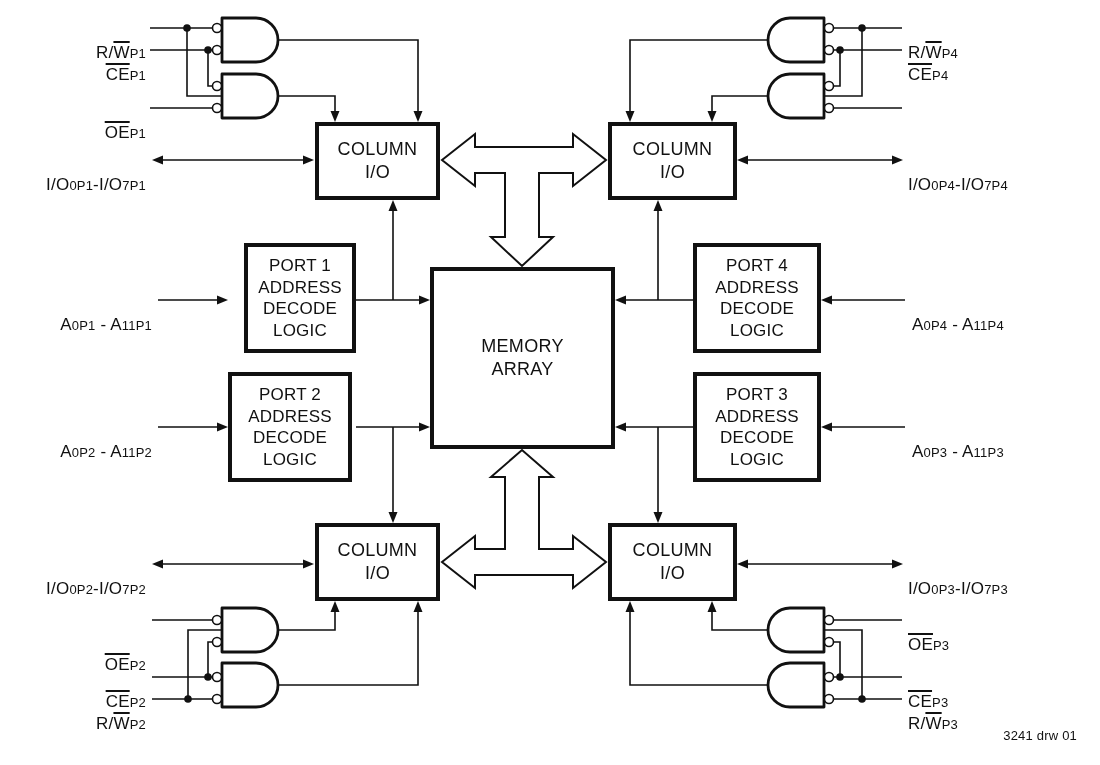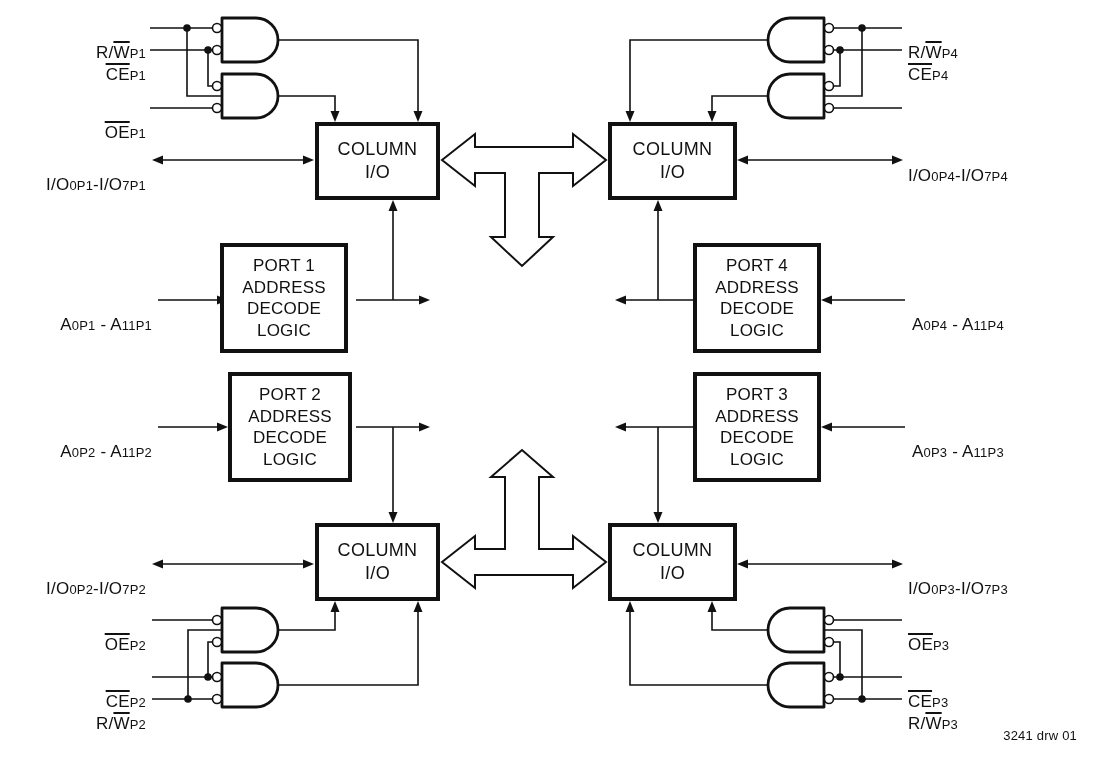--- a/index.html
+++ b/index.html
@@ -137,22 +137,26 @@
   </div>
   <div class="box" style="left:315px;top:523px;width:125px;height:78px">
     <div class="bl">COLUMN</div>
     <div class="bl">I/O</div>
   </div>
   <div class="box" style="left:608px;top:523px;width:129px;height:78px">
     <div class="bl">COLUMN</div>
     <div class="bl">I/O</div>
   </div>
 
-
-  <div class="box port" style="left:220px;top:243px;width:128px;height:110px">
+  <div class="box" style="left:430px;top:267px;width:185px;height:182px">
+    <div class="bl">MEMORY</div>
+    <div class="bl">ARRAY</div>
+  </div>
+
+  <div class="box port" style="left:244px;top:243px;width:112px;height:110px">
     <div class="bl">PORT 1</div>
     <div class="bl">ADDRESS</div>
     <div class="bl">DECODE</div>
     <div class="bl">LOGIC</div>
   </div>
   <div class="box port" style="left:228px;top:372px;width:124px;height:110px">
     <div class="bl">PORT 2</div>
     <div class="bl">ADDRESS</div>
     <div class="bl">DECODE</div>
     <div class="bl">LOGIC</div>
@@ -170,28 +174,28 @@
     <div class="bl">LOGIC</div>
   </div>
 
   <div class="sig" style="top:28px;right:954px"><span>R/</span><span class="ov">W</span><span class="sub">P1</span></div>
   <div class="sig" style="top:50px;right:954px"><span></span><span class="ov">CE</span><span class="sub">P1</span></div>
   <div class="sig" style="top:108px;right:954px"><span></span><span class="ov">OE</span><span class="sub">P1</span></div>
   <div class="sig" style="top:160px;right:954px"><span>I/O</span><span class="sub">0P1</span><span>-</span><span>I/O</span><span class="sub">7P1</span></div>
   <div class="sig" style="top:300px;right:948px"><span>A</span><span class="sub">0P1</span><span> - </span><span>A</span><span class="sub">11P1</span></div>
   <div class="sig" style="top:427px;right:948px"><span>A</span><span class="sub">0P2</span><span> - </span><span>A</span><span class="sub">11P2</span></div>
   <div class="sig" style="top:564px;right:954px"><span>I/O</span><span class="sub">0P2</span><span>-</span><span>I/O</span><span class="sub">7P2</span></div>
-  <div class="sig" style="top:620px;right:954px"><span></span><span class="ov">OE</span><span class="sub">P2</span></div>
+  <div class="sig" style="top:640px;right:954px"><span></span><span class="ov">OE</span><span class="sub">P2</span></div>
   <div class="sig" style="top:677px;right:954px"><span></span><span class="ov">CE</span><span class="sub">P2</span></div>
   <div class="sig" style="top:699px;right:954px"><span>R/</span><span class="ov">W</span><span class="sub">P2</span></div>
 
   <div class="sig" style="top:28px;left:908px"><span>R/</span><span class="ov">W</span><span class="sub">P4</span></div>
   <div class="sig" style="top:50px;left:908px"><span></span><span class="ov">CE</span><span class="sub">P4</span></div>
   <div class="sig" style="top:108px;left:908px"><span></span><span class="ov"></span><span class="sub"></span></div>
-  <div class="sig" style="top:151px;left:908px"><span>I/O</span><span class="sub">0P4</span><span>-</span><span>I/O</span><span class="sub">7P4</span></div>
+  <div class="sig" style="top:160px;left:908px"><span>I/O</span><span class="sub">0P4</span><span>-</span><span>I/O</span><span class="sub">7P4</span></div>
   <div class="sig" style="top:300px;left:912px"><span>A</span><span class="sub">0P4</span><span> - </span><span>A</span><span class="sub">11P4</span></div>
   <div class="sig" style="top:427px;left:912px"><span>A</span><span class="sub">0P3</span><span> - </span><span>A</span><span class="sub">11P3</span></div>
   <div class="sig" style="top:564px;left:908px"><span>I/O</span><span class="sub">0P3</span><span>-</span><span>I/O</span><span class="sub">7P3</span></div>
   <div class="sig" style="top:620px;left:908px"><span></span><span class="ov">OE</span><span class="sub">P3</span></div>
   <div class="sig" style="top:677px;left:908px"><span></span><span class="ov">CE</span><span class="sub">P3</span></div>
   <div class="sig" style="top:699px;left:908px"><span>R/</span><span class="ov">W</span><span class="sub">P3</span></div>
 
   <div class="footer-note" style="top:728px;right:23px">3241 drw 01</div>
 
 </div>

